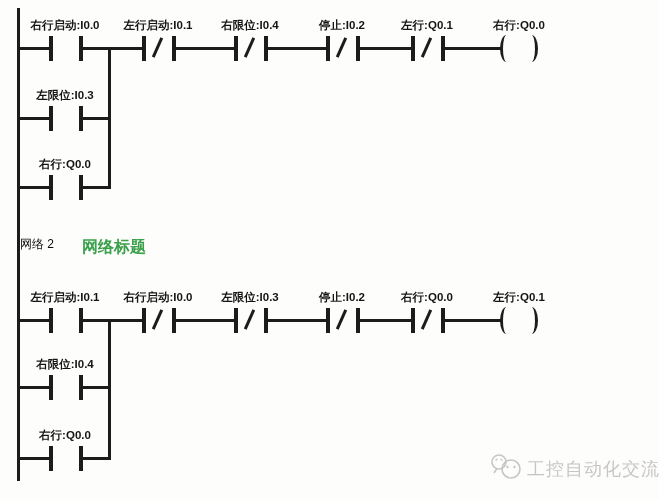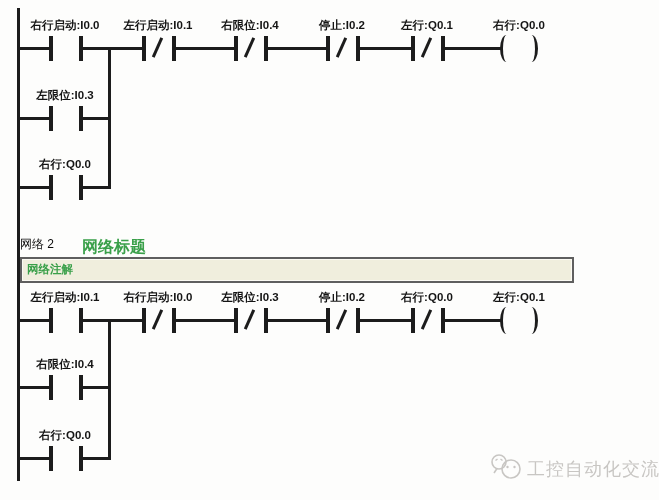--- a/index.html
+++ b/index.html
@@ -39,23 +39,20 @@
   .watermark{position:absolute;left:489px;top:452px;display:flex;align-items:center;color:var(--wm);}
   .wm-text{font-size:18px;font-weight:500;letter-spacing:1px;margin-left:4px;white-space:nowrap;}
 </style>
 </head>
 <body>
 
 <div id="screen">
 
   <div class="net-caption">网络 2</div>
   <div class="net-title">网络标题</div>
-  <div class="comment-box">
-    <div class="comment-text">网络注解</div>
-  </div>
 
   <div class="watermark">
     <span>
       <svg width="34" height="30" viewBox="0 0 34 30">
         <g fill="none" stroke="#c8c6c3" stroke-width="1.6">
           <circle cx="10" cy="10" r="7"></circle>
           <circle cx="22" cy="17" r="9"></circle>
           <path d="M5 21 L8 16.5"></path>
         </g>
         <g stroke="#c8c6c3" stroke-width="1.4" fill="none">

